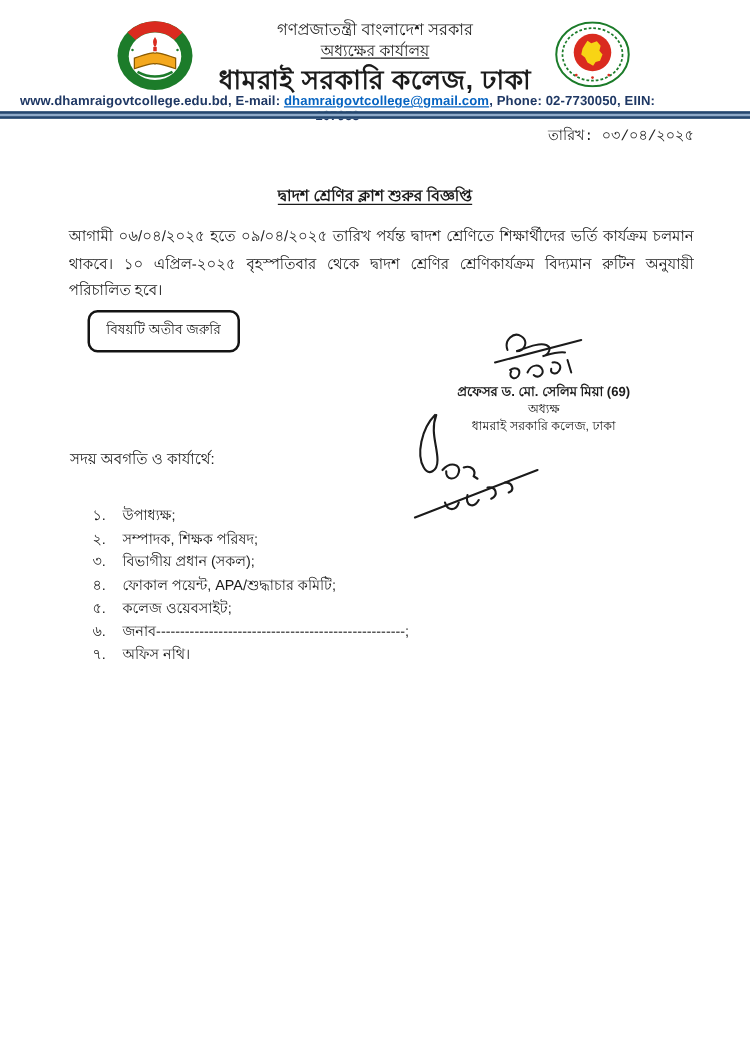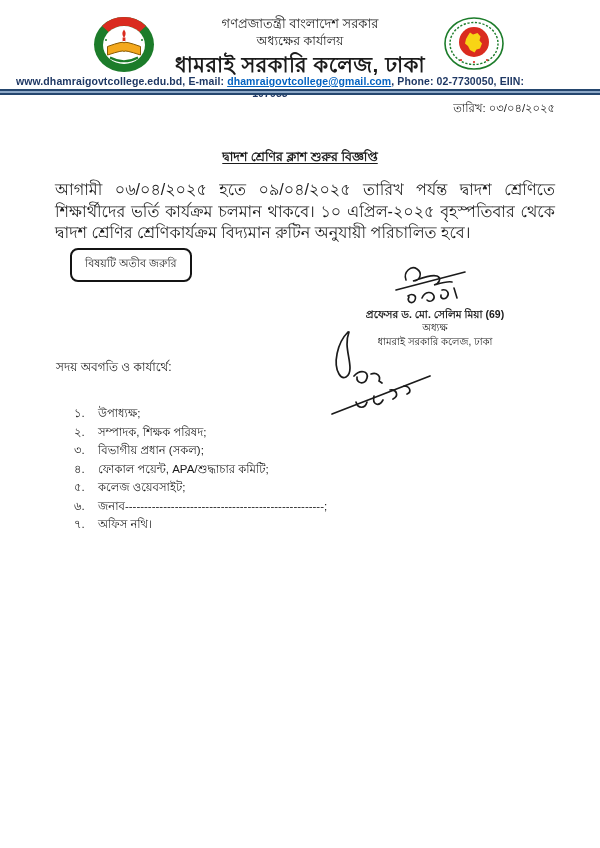--- a/index.html
+++ b/index.html
@@ -4,43 +4,43 @@
 <style>
   * { margin:0; padding:0; box-sizing:border-box; }
   body { background:#ffffff; font-family:"Liberation Sans","DejaVu Sans",sans-serif; }
   .page {
     position:relative; width:600px; height:848px; margin:0 auto;
     background:#ffffff; color:#1b1b1b; overflow:hidden;
   }
   
   .hdr-center { position:absolute; top:15px; left:0; width:600px; text-align:center; }
   .govt-line   { font-size:13px; line-height:17px; }
-  .office-line { font-size:12.5px; line-height:17px; margin-top:1px; }
+  .office-line { font-size:12.5px; line-height:17px; margin-top:1px;text-decoration:underline; }
   .college-name{ font-size:21px; font-weight:bold; line-height:26px; margin-top:2px; letter-spacing:0.5px; }
   .logo { position:absolute; }
   .logo-left  { top:16px; left:93px;  width:62px; height:57px; }
   .logo-right { top:17px; left:444px; width:60px; height:53px; }
   .contact-line {
     position:absolute; top:75px; left:0; width:540px; text-align:center;
     font-size:10.5px; font-weight:600; color:#1F3864; letter-spacing:0.1px;
   }
   .contact-line a { color:#0563C1; text-decoration:underline; cursor:pointer; }
   .rule {
     position:absolute; top:89px; left:0; width:600px; height:6px;
     background:#8EA9C8; border-top:2px solid #24466E; border-bottom:2px solid #24466E;
   }
   
-  .date-line { position:absolute; top:100px; right:45px; font-size:11.5px; }
+  .date-line { position:absolute; top:100px; right:45px; font-size:11.5px;font-family:Liberation Mono, monospace; }
   .notice-title {
     position:absolute; top:148px; left:0; width:600px; text-align:center;
     font-size:12.5px; font-weight:bold; text-decoration:underline; text-underline-offset:2px;
   }
   .notice-body {
     position:absolute; top:179px; left:55px; width:500px;
-    font-size:16px; line-height:21.5px; text-align:justify;
+    font-size:12px; line-height:21.5px; text-align:justify;
   }
   .urgent-box {
     position:absolute; top:248px; left:52px;
     border:2px solid #141414; border-radius:8px;
     padding:5px 13px 6px 13px; font-size:11px; background:#ffffff;margin-left:18px;
   }
   
   .sig1 { position:absolute; top:260px; left:392px; width:78px; height:50px; }
   .sig-block {
     position:absolute; top:307px; left:350px; width:170px;

